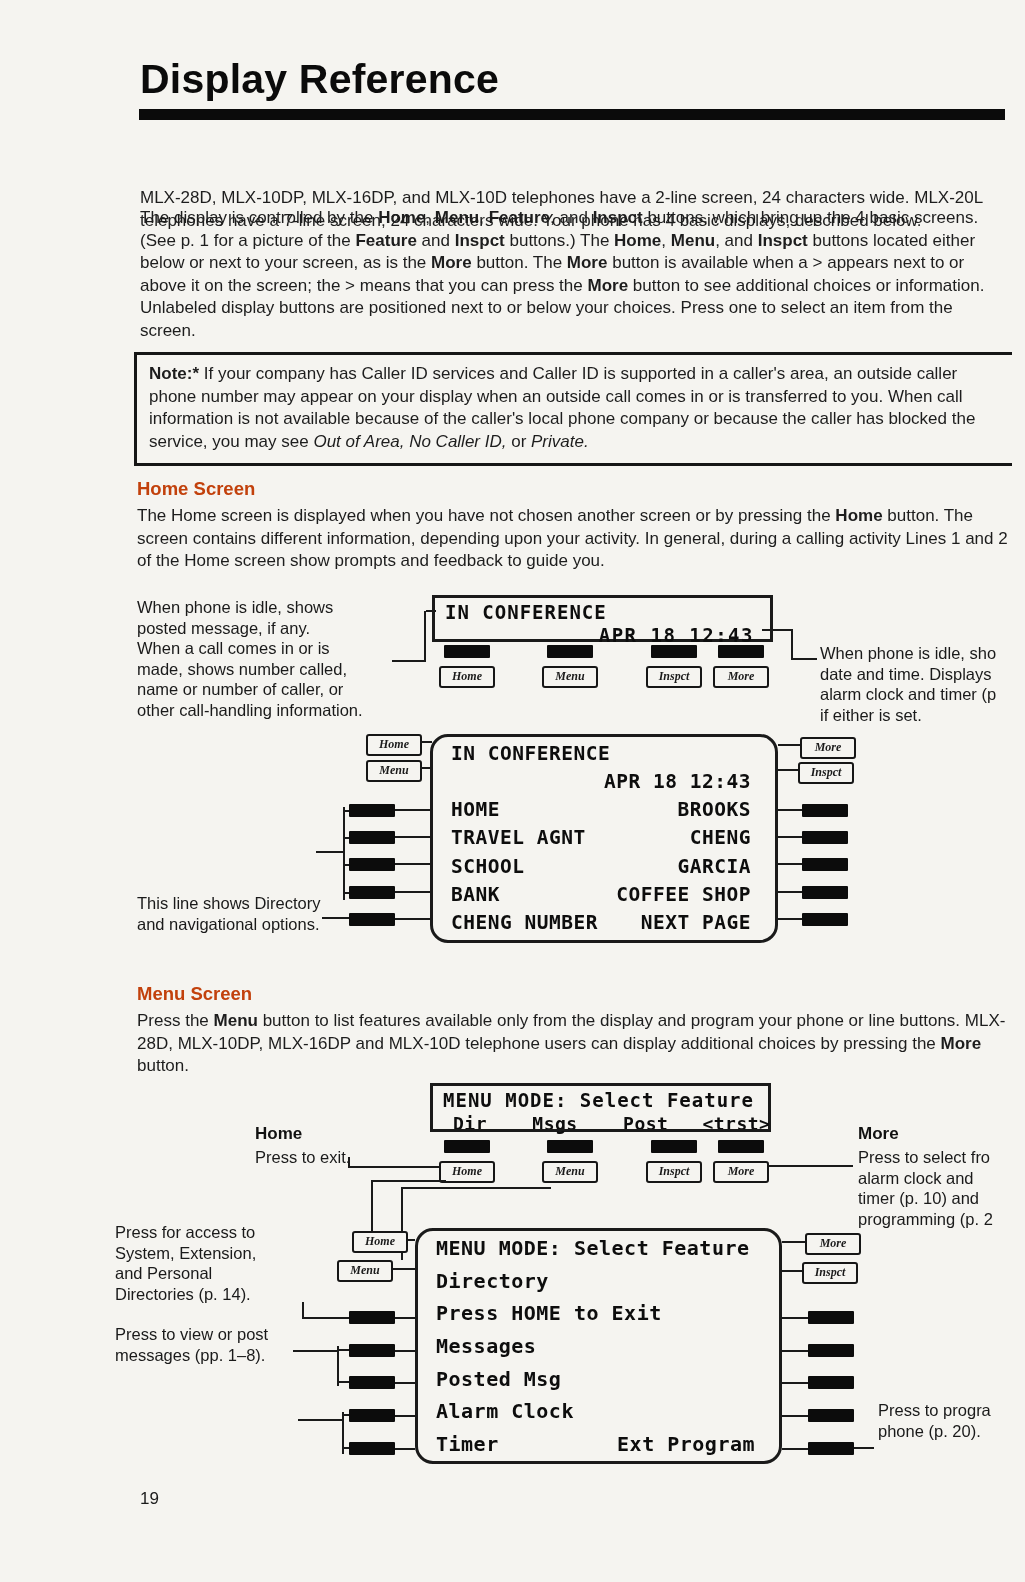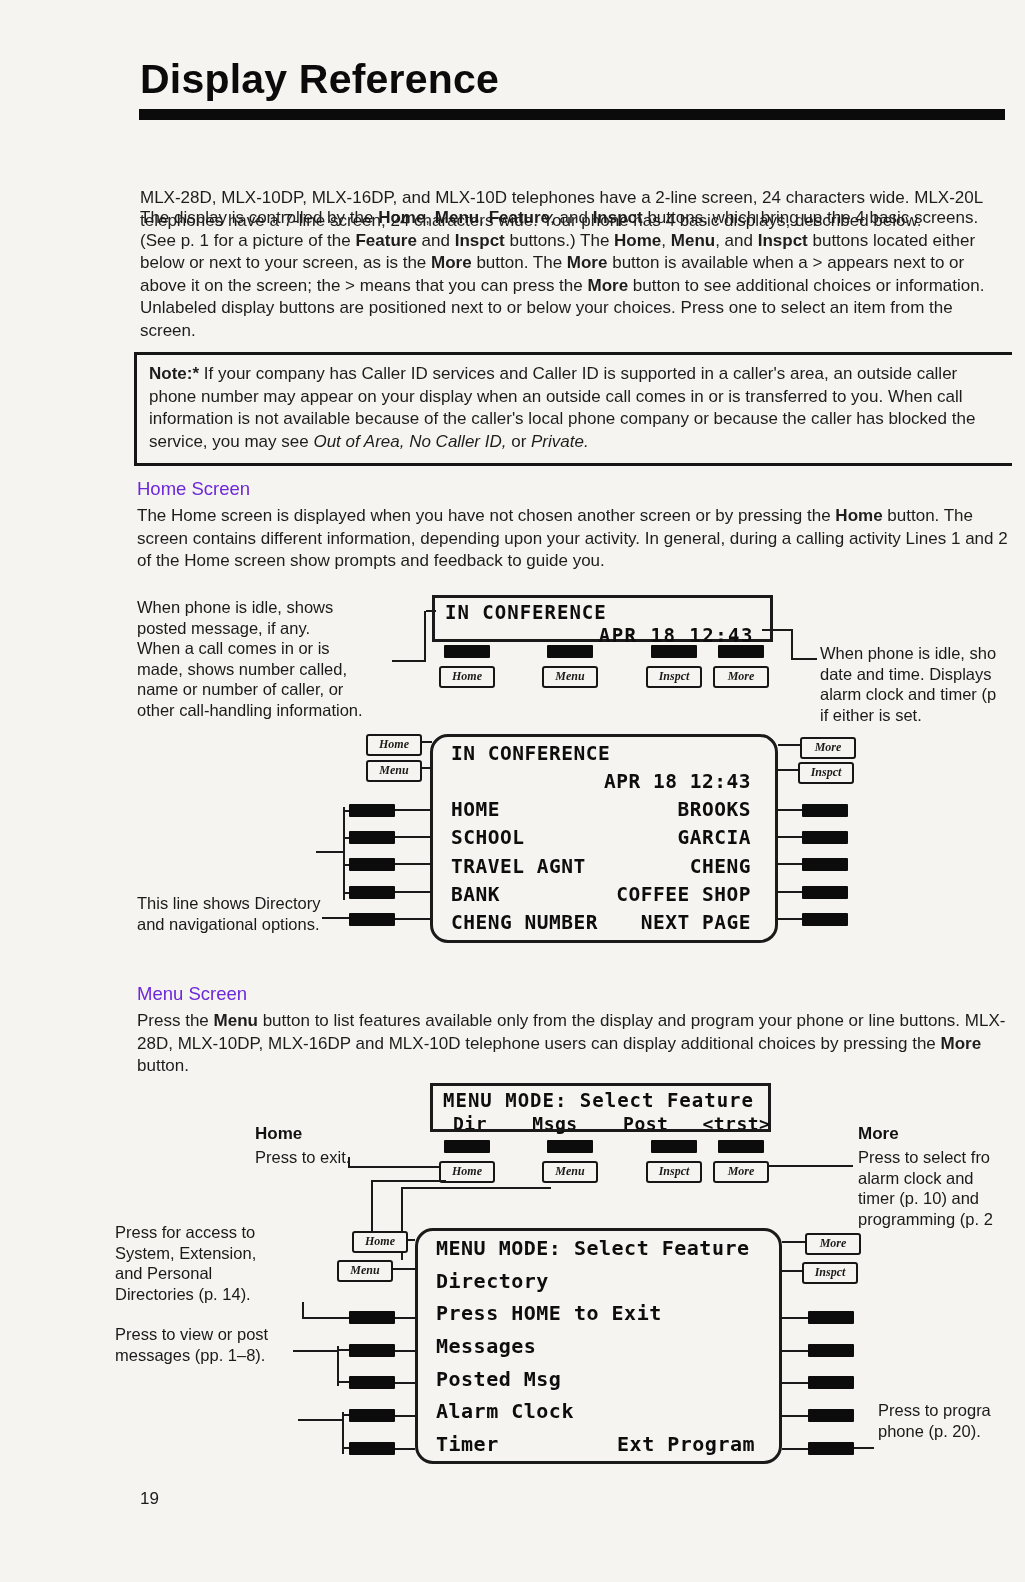--- a/index.html
+++ b/index.html
@@ -6,21 +6,21 @@
   body { width:1025px; height:1582px; background:#e9e8e4; }
   .page { position:relative; width:1025px; height:1582px; background:#f5f4f0; overflow:hidden;
           color:#1b1b1b; font-family:"Liberation Sans", sans-serif; }
   .abs { position:absolute; }
   .title { font-size:41px; font-weight:bold; color:#0b0b0b; letter-spacing:0.2px; }
   .rule { background:#0b0b0b; }
   .bodytext { font-size:17px; line-height:22.5px; color:#1d1d1d; }
   .b { font-weight:bold; }
   .i { font-style:italic; }
   .notebox { border:3px solid #161616; border-right:none; padding:8px 14px 10px 12px; }
-  .h2 { font-size:18.5px; font-weight:normal; color:#6d28d9; }
+  .h2 { font-size:18.5px; font-weight:bold; color:#c2410c; }
   .annot { font-size:16.5px; line-height:20.5px; white-space:pre-line; color:#1a1a1a; }
   .annot-b { font-size:17px; font-weight:bold; color:#111; }
   .lcd { font-family:"DejaVu Sans Mono", monospace; font-weight:bold; color:#0d0d0d; }
   .disp2 { border:3px solid #1a1a1a; }
   .disp2 .l1 { font-size:19px; letter-spacing:1px; padding:3px 0 0 10px; white-space:pre; }
   .disp2 .l2 { font-size:19px; letter-spacing:1.5px; text-align:right; padding:1px 16px 0 0; white-space:pre; }
   .disp2m .l2m { font-size:18px; letter-spacing:0.5px; padding:2px 0 0 20px; text-align:left; white-space:pre; }
   .disp7 { border:3px solid #1a1a1a; border-radius:18px; display:flex; flex-direction:column;
            justify-content:space-between; padding:4px 0; }
   .drow { display:flex; justify-content:space-between; padding:0 24px 0 18px;
@@ -88,22 +88,22 @@
 
   <div class="abs blabel" style="left:366px; top:734px;">Home</div>
   <div class="abs hl" style="left:420px; top:741px; width:12px;"></div>
   <div class="abs blabel" style="left:366px; top:760px;">Menu</div>
   <div class="abs hl" style="left:420px; top:767px; width:12px;"></div>
 
   <div class="abs disp7 lcd dhome" style="left:430px; top:734px; width:348px; height:209px;">
     <div class="drow"><span>IN CONFERENCE</span><span></span></div>
     <div class="drow"><span></span><span>APR 18 12:43</span></div>
     <div class="drow"><span>HOME</span><span>BROOKS</span></div>
+    <div class="drow"><span>TRAVEL AGNT</span><span>CHENG</span></div>
     <div class="drow"><span>SCHOOL</span><span>GARCIA</span></div>
-    <div class="drow"><span>TRAVEL AGNT</span><span>CHENG</span></div>
     <div class="drow"><span>BANK</span><span>COFFEE SHOP</span></div>
     <div class="drow"><span>CHENG NUMBER</span><span>NEXT PAGE</span></div>
   </div>
 
   <div class="abs blabel" style="left:800px; top:737px;">More</div>
   <div class="abs hl" style="left:778px; top:744px; width:22px;"></div>
   <div class="abs blabel" style="left:798px; top:762px;">Inspct</div>
   <div class="abs hl" style="left:778px; top:769px; width:20px;"></div>
 
   <div class="abs bar" style="left:349px; top:804px;"></div>

